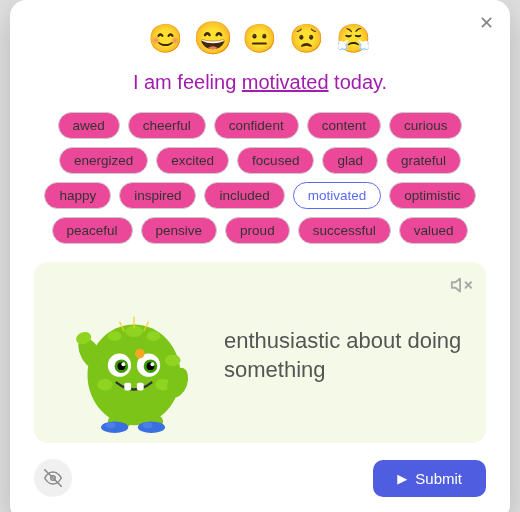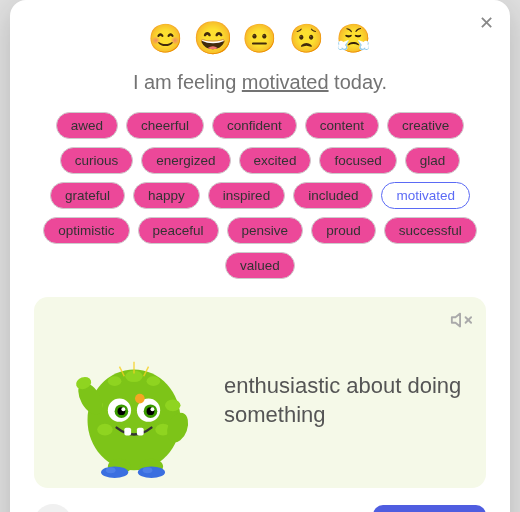--- a/index.html
+++ b/index.html
@@ -44,21 +44,21 @@
       padding: 2px;
       transition: transform 0.1s;
     }
     .emoji-item.selected {
       transform: scale(1.15);
     }
     .heading {
       text-align: center;
       font-size: 20px;
       font-weight: 400;
-      color: #737373;
+      color: #a21caf;
       margin-bottom: 18px;
     }
     .heading .underline {
       text-decoration: underline;
       font-weight: 500;
     }
     .tags-container {
       display: flex;
       flex-wrap: wrap;
       gap: 8px;
@@ -78,21 +78,21 @@
     }
     .tag.selected {
       border-color: #5b6af5;
       color: #5b6af5;
       background: #fff;
     }
     .illustration-area {
       background: #f5f9e8;
       border-radius: 14px;
       margin-top: 18px;
-      padding: 26px 24px 10px 20px;
+      padding: 16px 24px 10px 20px;
       display: flex;
       align-items: center;
       min-height: 160px;
       position: relative;
     }
     .mute-icon {
       position: absolute;
       top: 12px;
       right: 14px;
       color: #aaa;
@@ -172,21 +172,20 @@
   <div class="heading">
     <span>I am feeling </span><span class="underline">motivated</span><span> today.</span>
   </div>
 
   <div class="tags-container">
 
   <button class="tag">awed</button>
       <button class="tag">cheerful</button>
       <button class="tag">confident</button>
       <button class="tag">content</button>
-      <button class="tag">creative</button>
       <button class="tag">curious</button>
       <button class="tag">energized</button>
       <button class="tag">excited</button>
       <button class="tag">focused</button>
       <button class="tag">glad</button>
       <button class="tag">grateful</button>
       <button class="tag">happy</button>
       <button class="tag">inspired</button>
       <button class="tag">included</button>
       <button class="tag selected">motivated</button>

